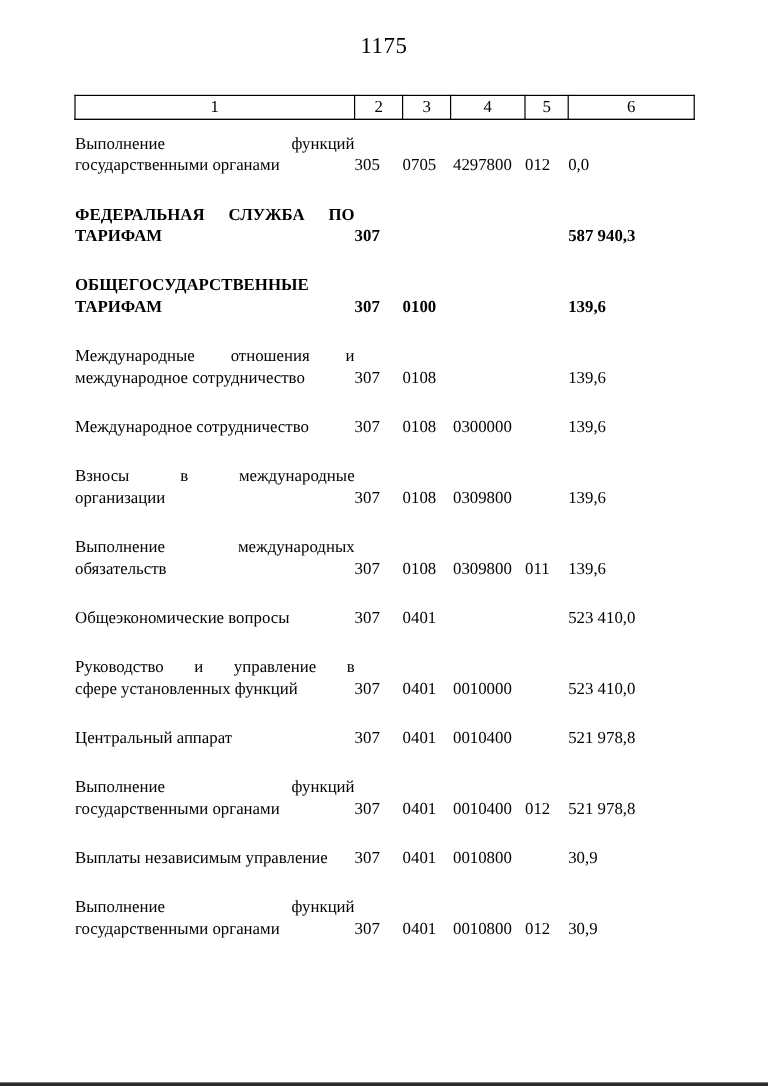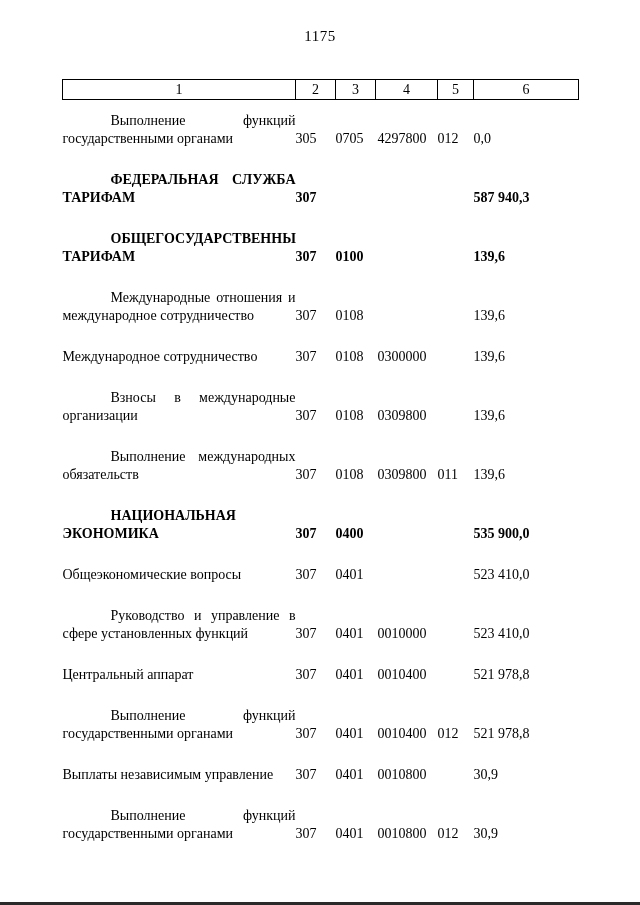--- a/index.html
+++ b/index.html
@@ -17,21 +17,21 @@
   }
   .page{
     position:relative;
     width:640px;height:905px;
     background:var(--background);
   }
   .page-number{
     position:absolute;
     top:28px;left:0;width:100%;
     text-align:center;
-    font-size:15px;
+    font-size:19px;
     letter-spacing:0.5px;
   }
   table.budget{
     position:absolute;
     top:79px;left:62px;
     width:516px;
     border-collapse:collapse;
     table-layout:fixed;
     font-size:14px;
   }
@@ -51,21 +51,20 @@
   }
   tbody tr:first-child td{padding-top:12px;}
   tr.bold td{font-weight:bold;}
   td.name{padding-right:5px;}
   .nline{line-height:18px;white-space:nowrap;}
   .nline.j{
     text-align:justify;
     white-space:normal;
     height:18px;
     overflow:hidden;
-    margin-left:48px;
   }
   .nline.j::after{
     content:"";
     display:inline-block;
     width:100%;
     height:0;
   }
   td.code{padding-left:4px;text-align:left;}
   td.code.c4{padding-left:2px;}
   td.amount{padding-right:1px;}
@@ -172,31 +171,20 @@
           <td class="name">
             <div class="nline j">Выполнение международных</div>
             <div class="nline">обязательств</div>
           </td>
           <td class="code">307</td>
           <td class="code">0108</td>
           <td class="code c4">0309800</td>
           <td class="code">011</td>
           <td class="amount">139,6</td>
         </tr>
-        <tr class="bold">
-          <td class="name">
-            <div class="nline j">НАЦИОНАЛЬНАЯ</div>
-            <div class="nline">ЭКОНОМИКА</div>
-          </td>
-          <td class="code">307</td>
-          <td class="code">0400</td>
-          <td class="code c4"></td>
-          <td class="code"></td>
-          <td class="amount">535 900,0</td>
-        </tr>
         <tr>
           <td class="name">
             <div class="nline">Общеэкономические вопросы</div>
           </td>
           <td class="code">307</td>
           <td class="code">0401</td>
           <td class="code c4"></td>
           <td class="code"></td>
           <td class="amount">523 410,0</td>
         </tr>

